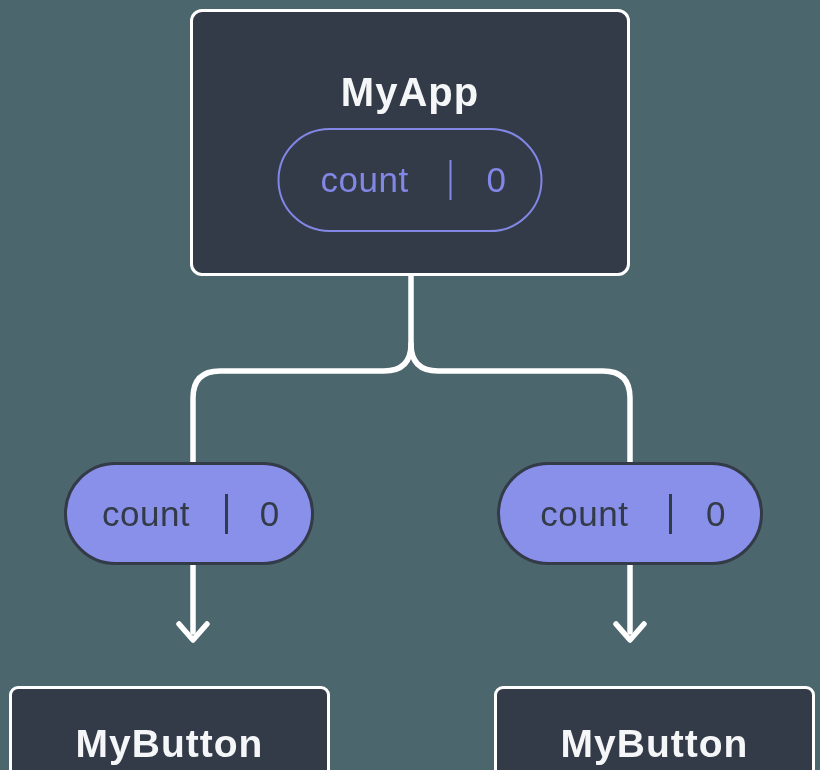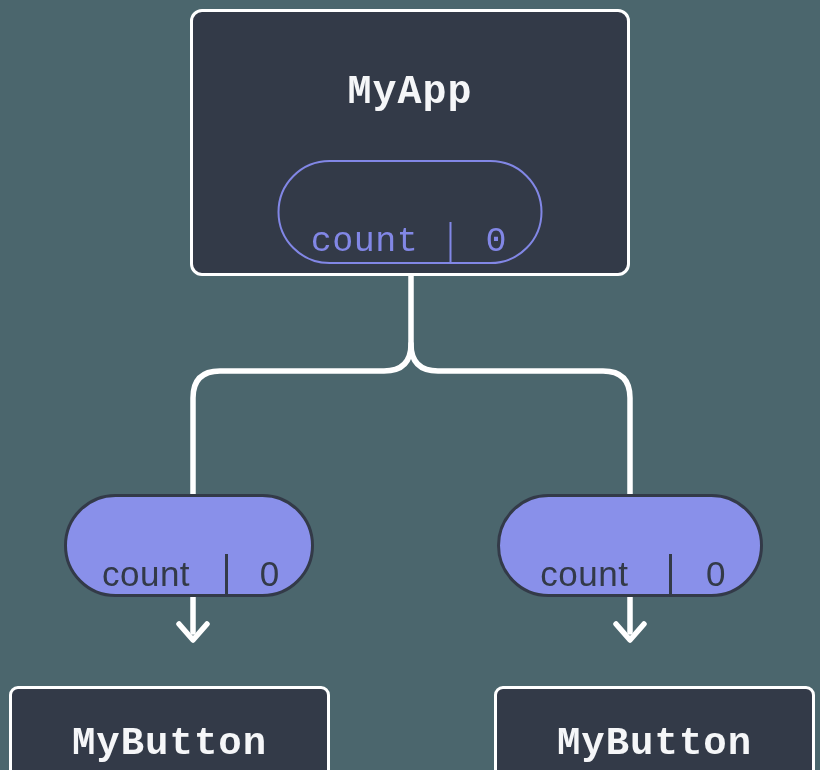--- a/index.html
+++ b/index.html
@@ -34,44 +34,42 @@
     fill: none;
     stroke: var(--connector);
     stroke-width: 5.5;
     stroke-linecap: round;
     stroke-linejoin: round;
   }
   .node {
     position: absolute;
     background: var(--node-fill);
     border: 3px solid var(--node-border);
-    font-family: Liberation Mono, monospace;
   }
   .node-root {
     left: 190px; top: 9px;
     width: 440px; height: 267px;
     border-radius: 12px;
   }
   .node-title {
     position: absolute;
     left: 0; top: 58px;
     width: 100%;
     text-align: center;
     color: var(--node-text);
     font-size: 40px;
     font-weight: 650;
     letter-spacing: 1px;
   }
   .prop-pill {
     position: absolute;
     display: flex;
-    align-items: flex-end;
+    align-items: center;
     border-radius: 60px;
     overflow: hidden;
-    margin-top: 32px;
   }
   .prop-pill-outline {
     left: 50%; top: 116px;
     transform: translateX(-50%);
     width: 265px; height: 104px;
     border: 2.5px solid var(--prop-pill-outline);
     background: transparent;
     color: var(--prop-pill-outline);
   }
   .prop-pill-filled {

